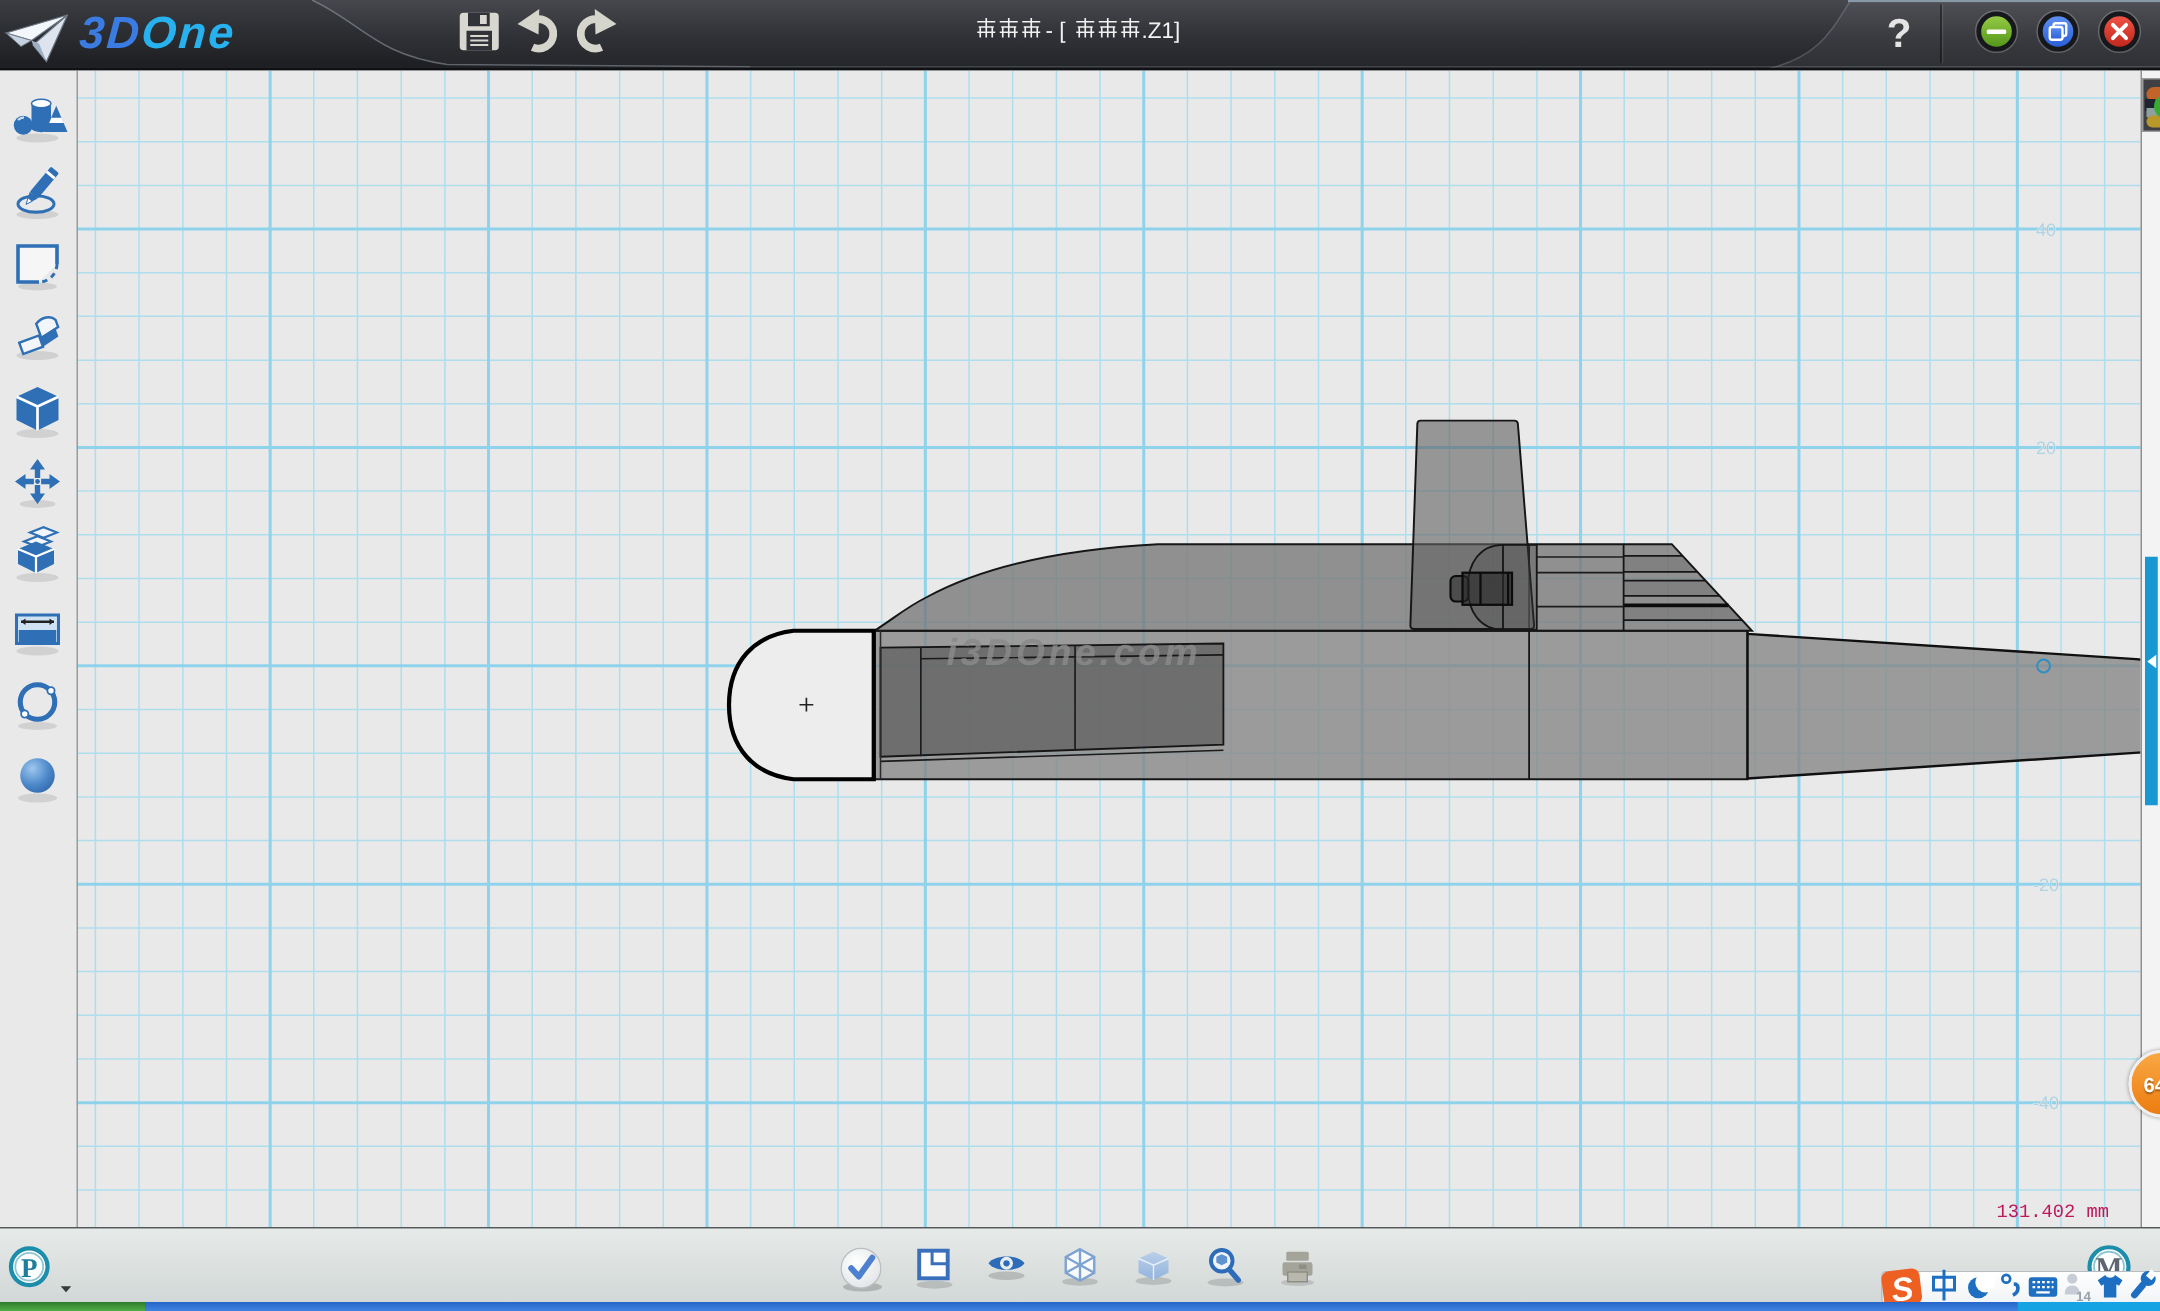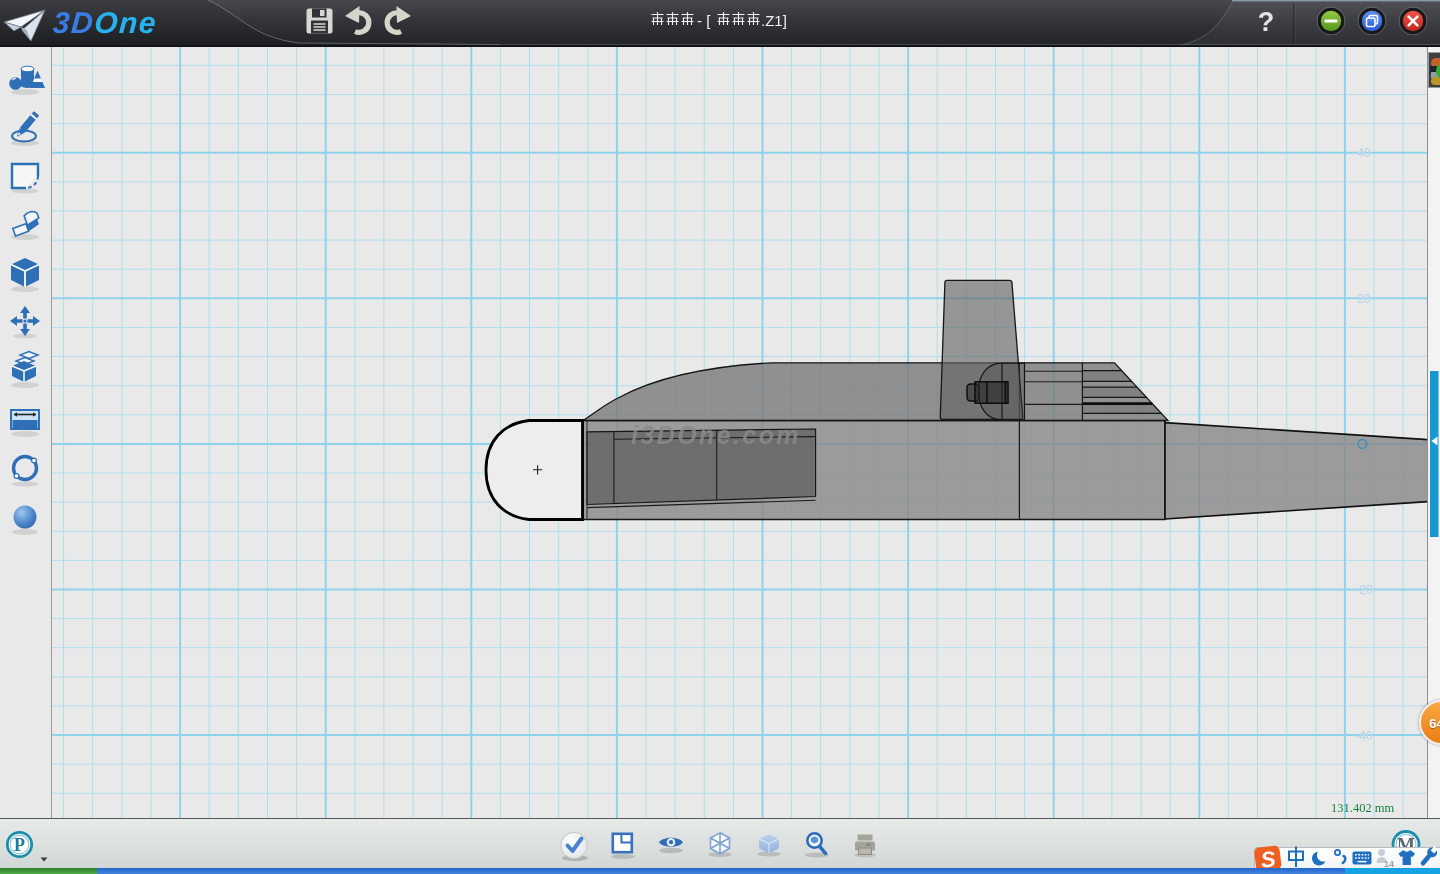--- a/index.html
+++ b/index.html
@@ -154,21 +154,21 @@
   <div style="position:absolute;left:7px;top:10px;width:16px;height:16px;background:#3aaa35;border-radius:50%"></div>
 
 </div>
 <svg width="10" height="166" viewBox="0 0 10 166" style="position:absolute;left:1430px;top:324px">
 <rect x="0" y="0" width="8.5" height="166" fill="#1798d2"></rect>
 <polygon points="1.5,70 7.5,65.5 7.5,74.5" fill="#fff"></polygon>
 </svg>
 <div style="position:absolute;left:1419px;top:653px;width:45px;height:45px;border-radius:50%;background:linear-gradient(180deg,#f9a844,#ec7c10);border:2.5px solid #f0f0f0;box-shadow:0 0 3px rgba(0,0,0,0.4);color:#fff;font-weight:bold;font-size:13.5px;font-family:'Liberation Sans',sans-serif;text-shadow:0 1px 1px rgba(0,0,0,0.35)">
       <span style="position:absolute;left:8px;top:13.5px">64</span>
     </div>
-<div style="position:absolute;left:1331px;top:754px;font-family:Liberation Serif, serif;font-size:12.5px;color:#15803d">131.402&nbsp;mm</div>
+<div style="position:absolute;left:1331px;top:754px;font-family:Liberation Mono, monospace;font-size:12.5px;color:#be185d">131.402&nbsp;mm</div>
 
 </div>
 <div class="titlebar">
 <svg width="1440" height="47" style="position:absolute;left:0;top:0">
 <defs>
 <linearGradient id="tbg" x1="0" y1="0" x2="0" y2="1">
           <stop offset="0" stop-color="#46484d"></stop>
           <stop offset="0.5" stop-color="#313237"></stop>
           <stop offset="1" stop-color="#232428"></stop>
         </linearGradient>

